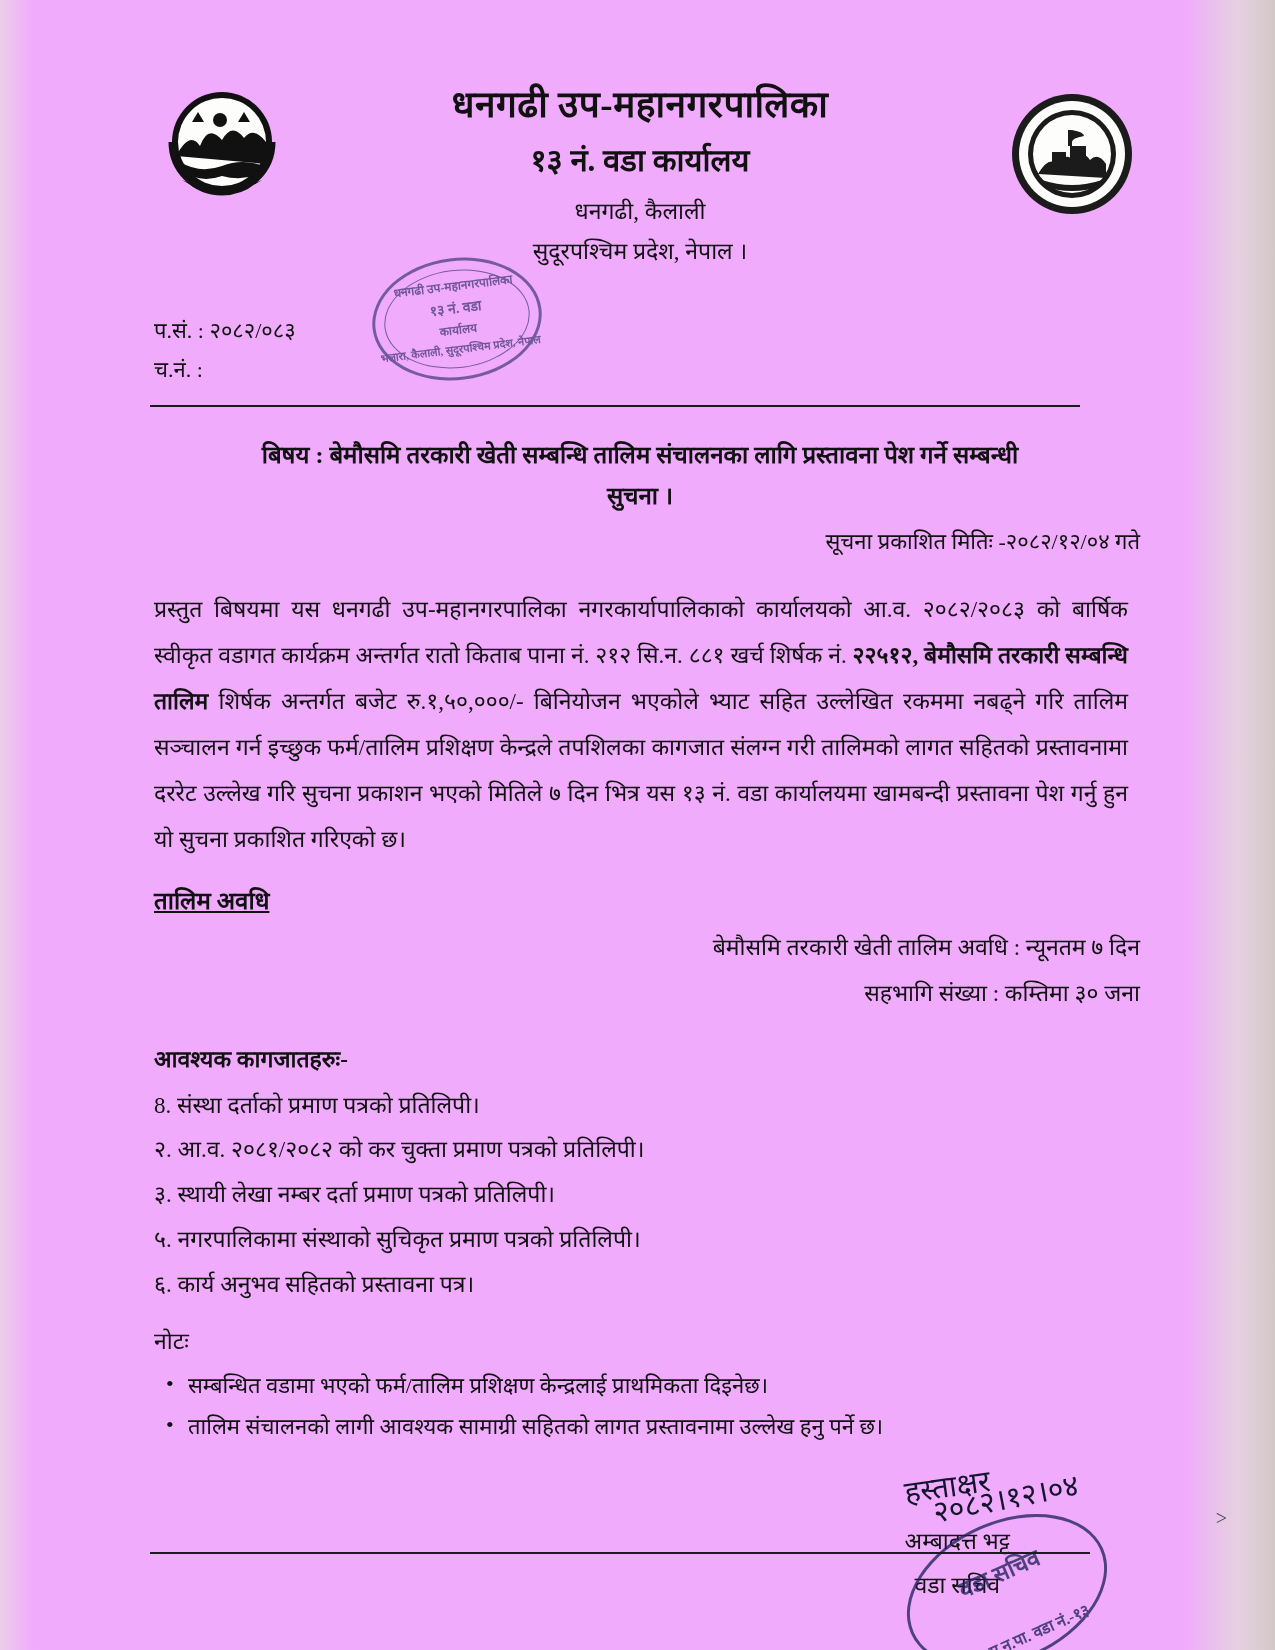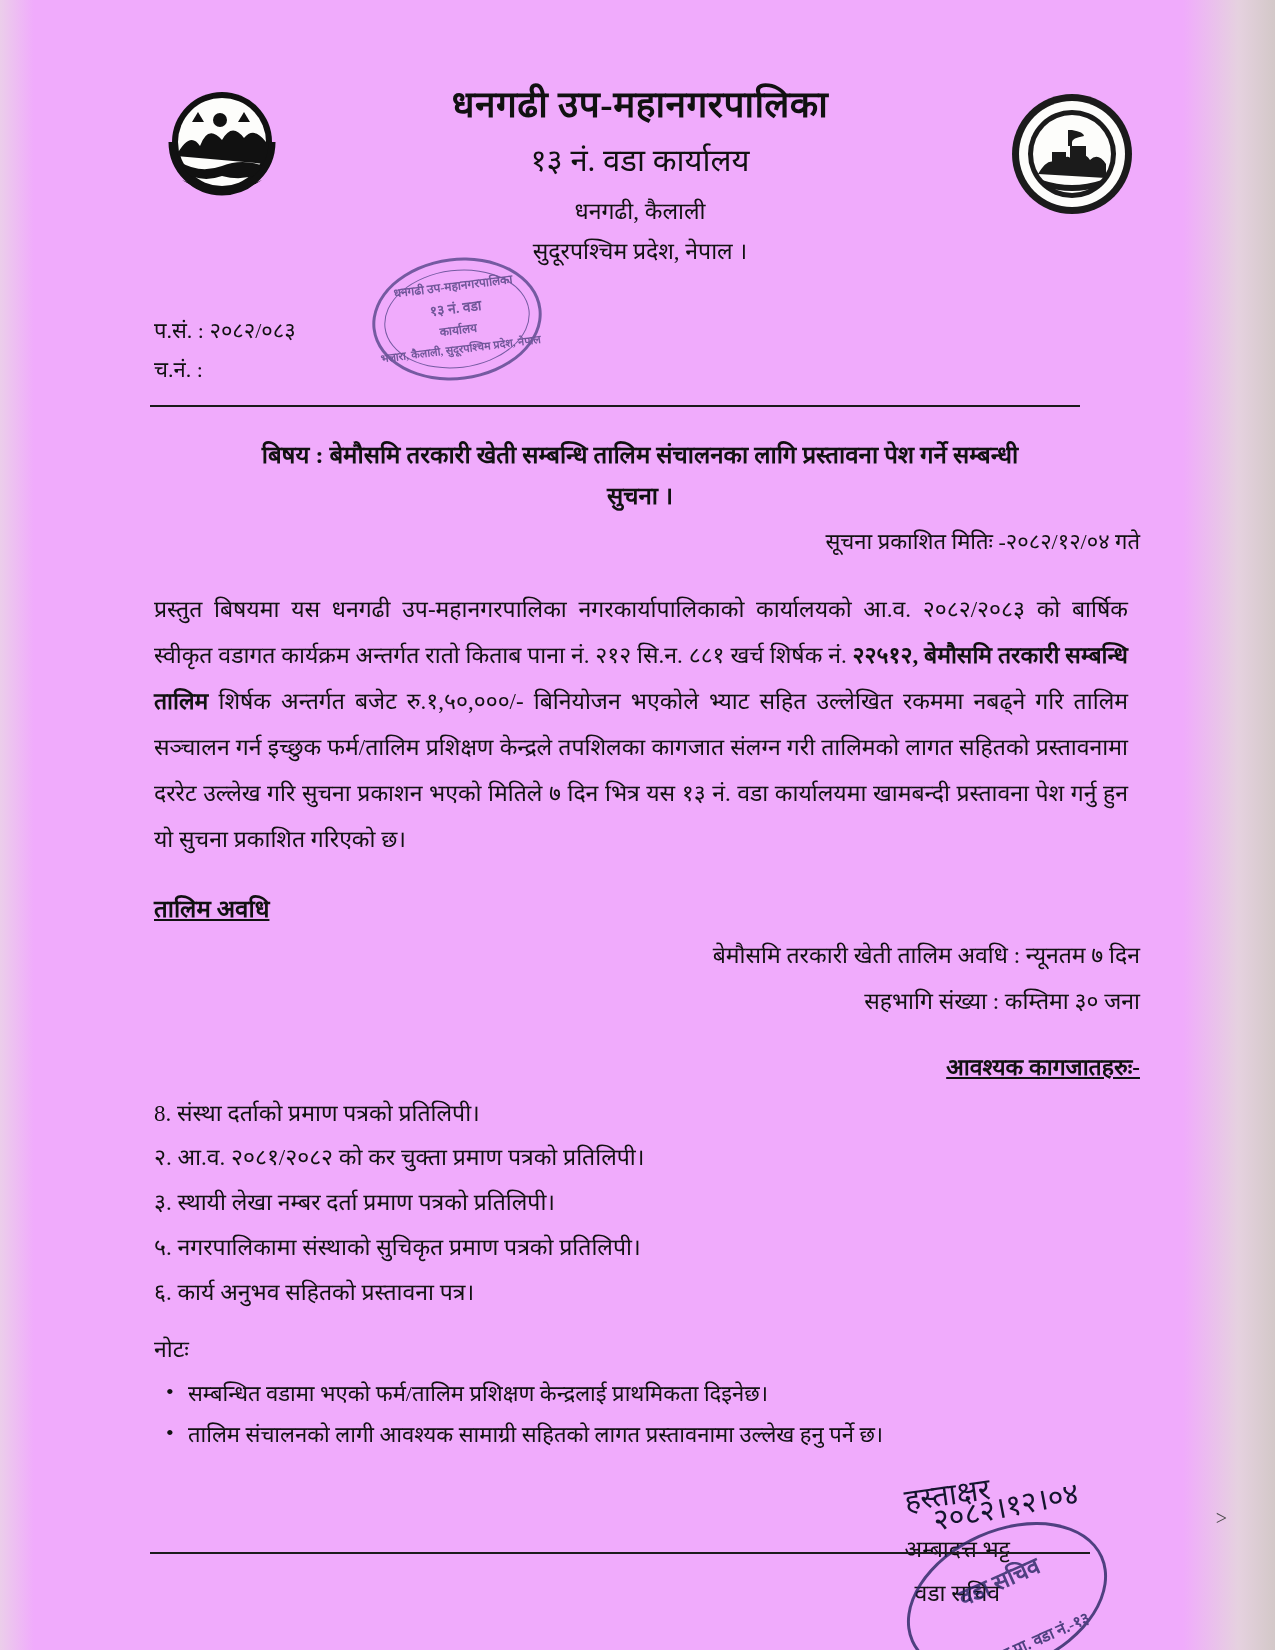--- a/index.html
+++ b/index.html
@@ -62,21 +62,21 @@
   .org-name {
     font-family: "Liberation Serif", serif;
     font-size: 37px;
     font-weight: bold;
     letter-spacing: 0.5px;
     line-height: 1.25;
   }
   .org-sub1 {
     font-family: "Liberation Serif", serif;
     font-size: 31px;
-    font-weight: normal;
+    font-weight: bold;
     margin-top: 10px;
   }
   .org-sub2 {
     font-family: "Liberation Serif", serif;
     font-size: 23px;
     margin-top: 14px;
   }
   .org-sub3 {
     font-family: "Liberation Serif", serif;
     font-size: 23px;
@@ -159,43 +159,41 @@
     font-family: "Liberation Serif", serif;
     font-size: 23px;
     line-height: 2.0;
     text-align: justify;
     text-justify: inter-word;
     padding: 0 12px 0 14px;
   }
   .body-para b { font-weight: bold; }
 
   .sec-head {
-    margin-top: 28px;
+    margin-top: 20px;
     font-family: "Liberation Serif", serif;
     font-size: 24px;
     font-weight: bold;
     text-decoration: underline;
     padding-left: 14px;
   }
   .sec-line {
     margin-top: 14px;
     font-family: "Liberation Serif", serif;
     font-size: 23px;
     padding-left: 14px;
     text-align: right;
   }
 
   .docs-head {
     margin-top: 34px;
     font-family: "Liberation Serif", serif;
     font-size: 23px;
     font-weight: bold;
-    text-decoration: underline;
-    padding-left: 14px;
-    text-align: right;
+    padding-left: 14px;
   }
   ol.docs, ul.notes {
     margin: 10px 0 0 0;
     padding-left: 14px;
     list-style: none;
   }
   ol.docs li {
     font-family: "Liberation Serif", serif;
     font-size: 23px;
     line-height: 1.95;

